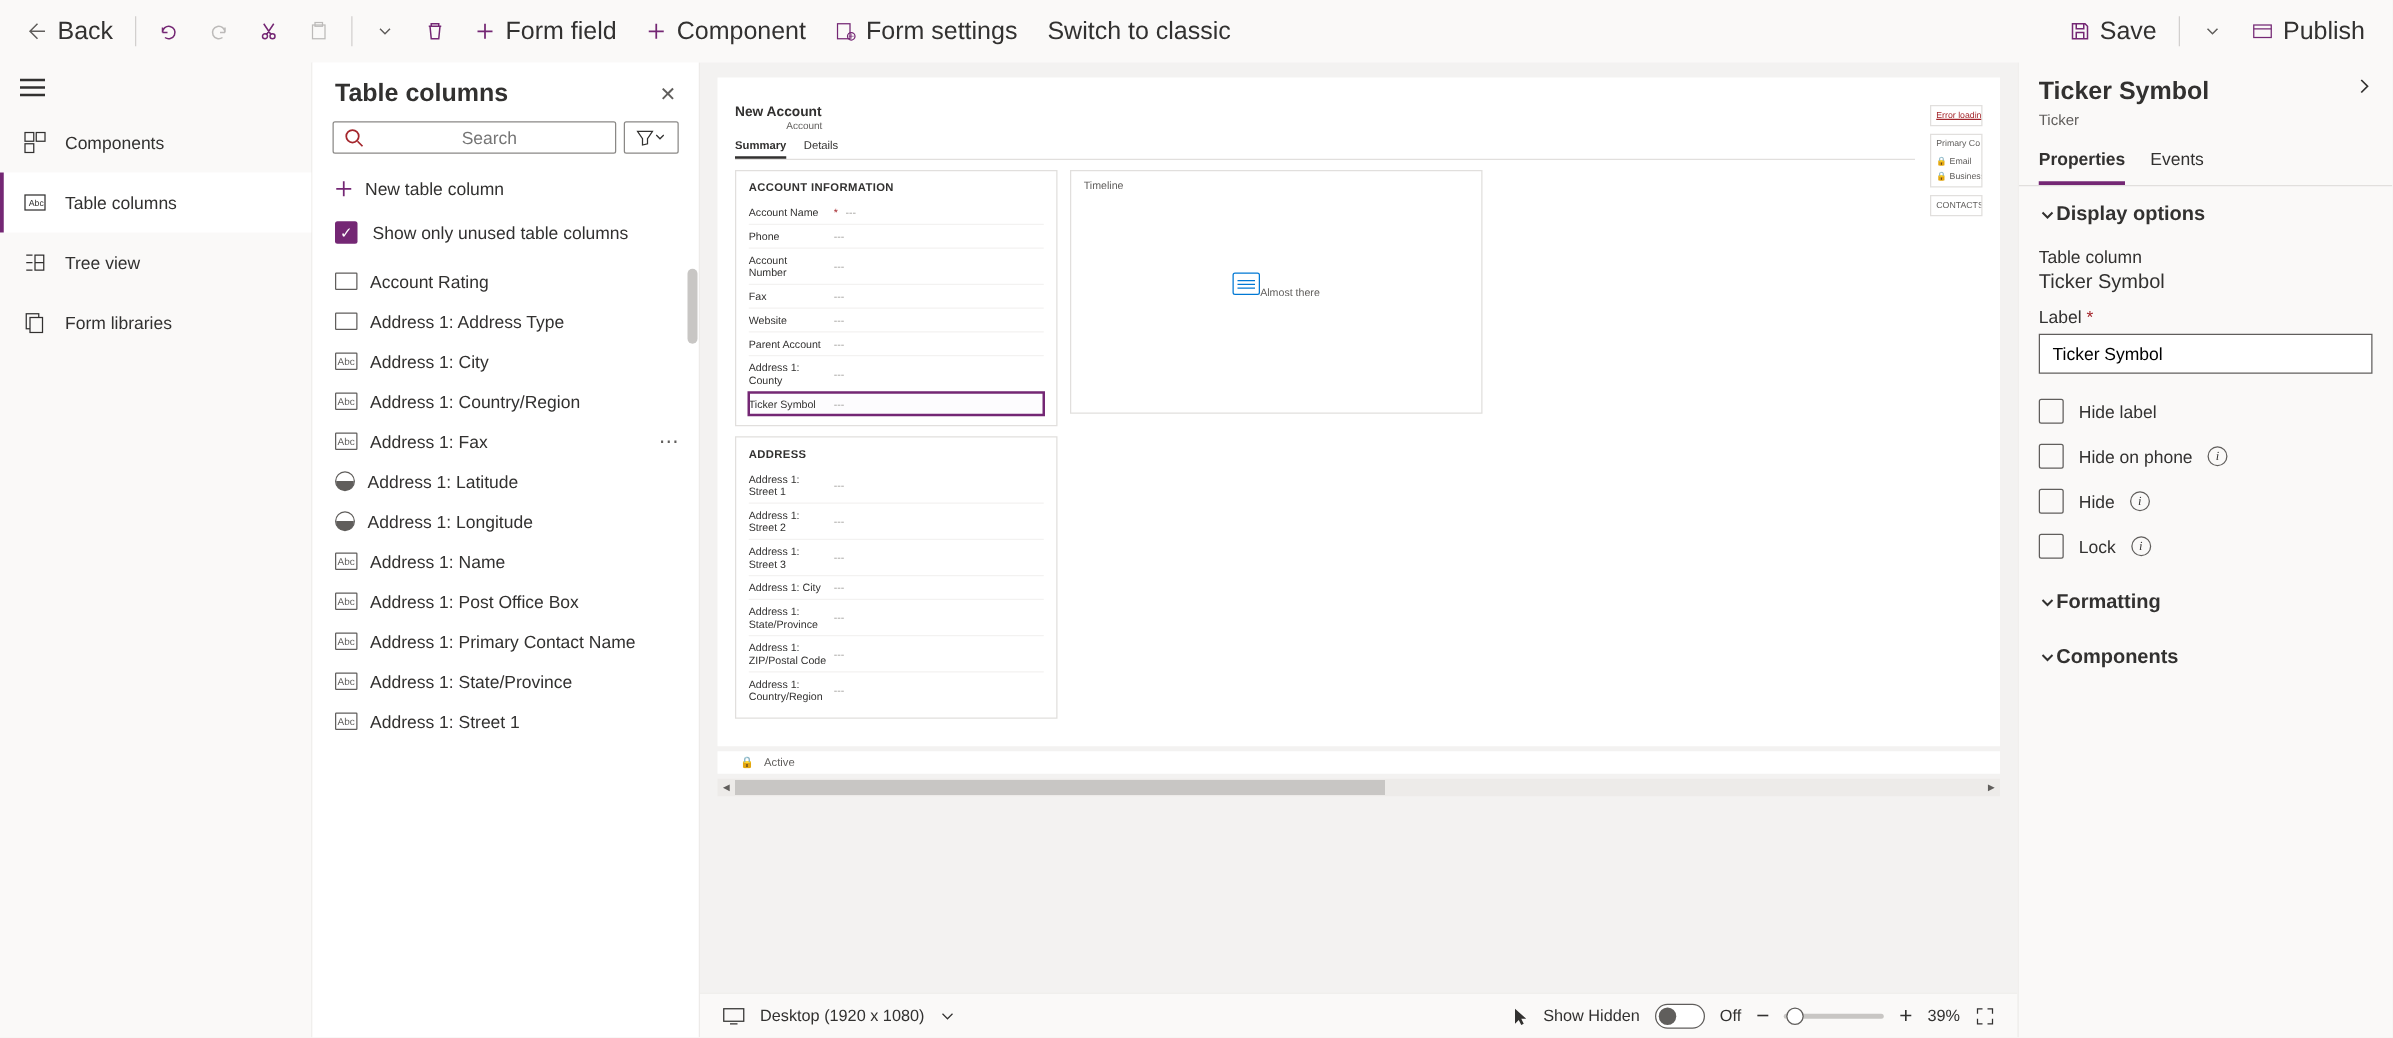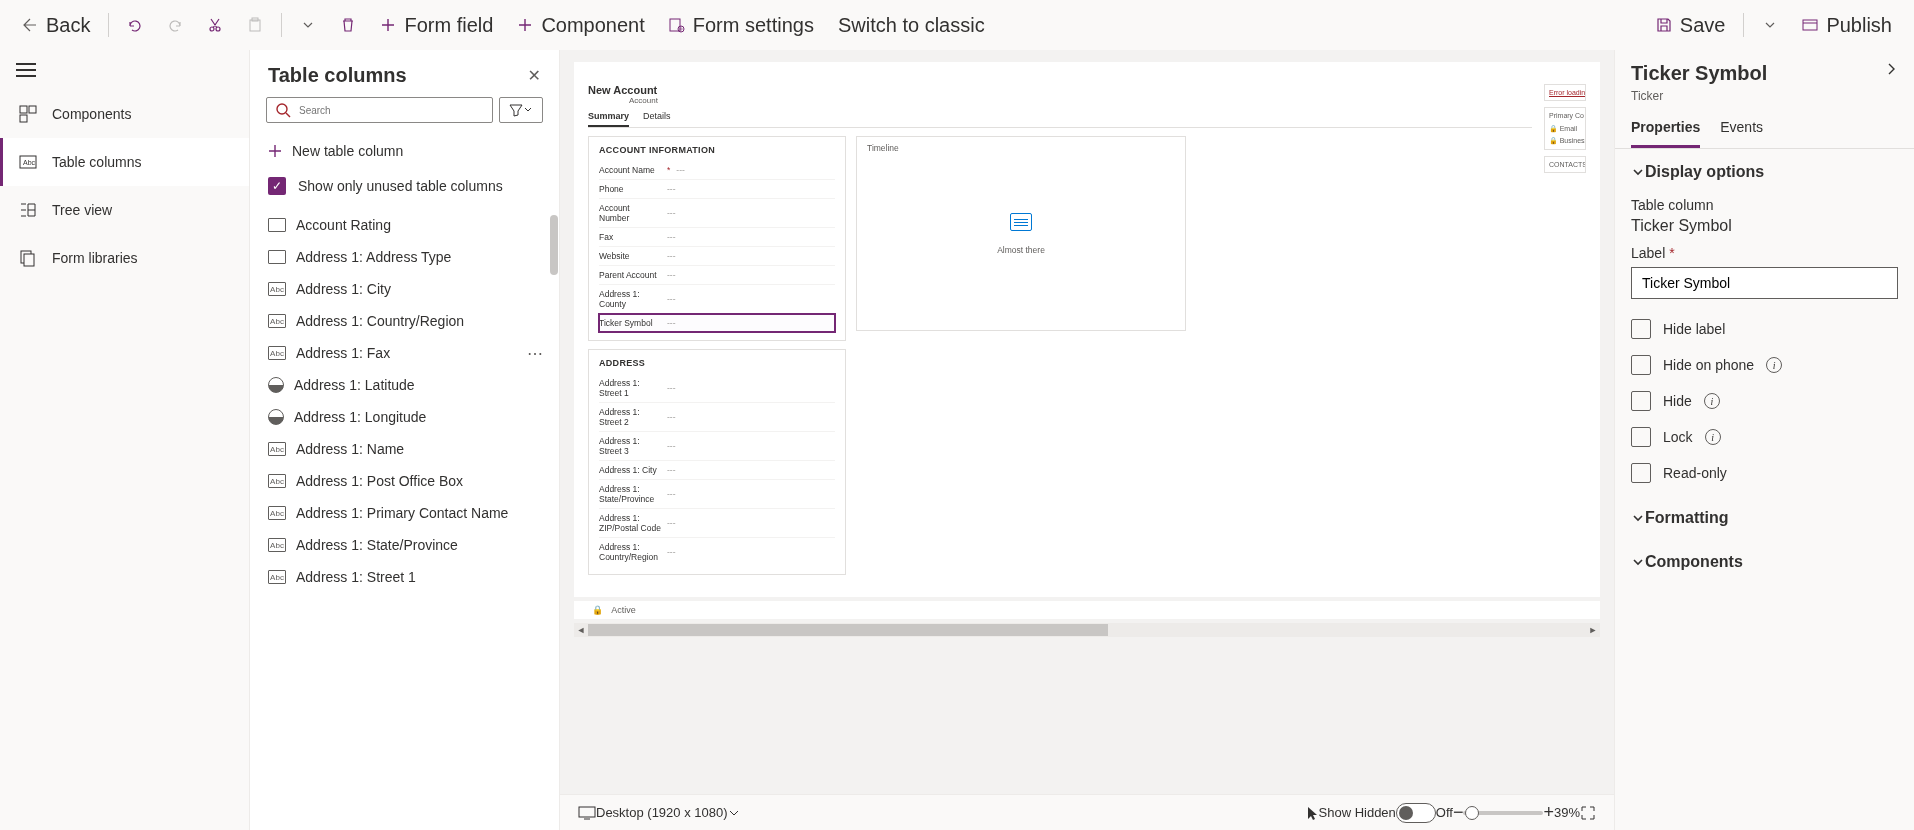--- a/index.html
+++ b/index.html
@@ -25,21 +25,21 @@
 .nav-item.selected { background: #fff; border-left: 3px solid #742774; padding-left: 15px; }
 .nav-icon { width: 20px; height: 20px; display: inline-flex; align-items: center; justify-content: center; }
 
 
 .columns-panel { width: 310px; background: #fff; border-right: 1px solid #edebe9; display: flex; flex-direction: column; overflow: hidden; }
 .cp-header { display: flex; justify-content: space-between; align-items: center; padding: 14px 18px 10px; }
 .cp-header h2 { font-size: 20px; font-weight: 600; }
 .cp-close { font-size: 16px; color: #605e5c; cursor: pointer; }
 .cp-search-row { display: flex; gap: 6px; padding: 0 16px 10px; }
 .cp-search { flex: 1; display: flex; align-items: center; border: 1px solid #8a8886; border-radius: 2px; padding: 4px 8px; gap: 8px; }
-.cp-search input { border: none; outline: none; flex: 1; font-size: 10px; background: transparent; }
+.cp-search input { border: none; outline: none; flex: 1; font-size: 14px; background: transparent; text-align: center; }
 .cp-filter { width: 44px; border: 1px solid #8a8886; border-radius: 2px; display: flex; align-items: center; justify-content: center; cursor: pointer; }
 .cp-new { display: flex; align-items: center; gap: 10px; padding: 10px 18px; color: #323130; font-size: 14px; cursor: pointer; }
 .cp-check { display: flex; align-items: center; gap: 12px; padding: 8px 18px 14px; font-size: 14px; }
 .cp-check .box { width: 18px; height: 18px; background: #742774; border-radius: 2px; display: flex; align-items: center; justify-content: center; color: #fff; font-size: 12px; }
 .cp-list { flex: 1; overflow-y: auto; position: relative; }
 .cp-item { display: flex; align-items: center; gap: 10px; padding: 8px 18px; font-size: 14px; cursor: pointer; position: relative; }
 .cp-item .more { position: absolute; right: 14px; color: #605e5c; font-size: 16px; letter-spacing: 2px; display: none; }
 .cp-item.has-more .more { display: inline; }
 .cp-type { width: 18px; height: 14px; border: 1px solid #605e5c; border-radius: 1px; font-size: 8px; display: flex; align-items: center; justify-content: center; color: #605e5c; flex-shrink: 0; }
 .cp-type.blank { background: #fff; }
@@ -59,35 +59,35 @@
 .form-sections { display: flex; gap: 10px; }
 .form-col { width: 258px; }
 .section { border: 1px solid #e1dfdd; padding: 8px 10px; margin-bottom: 8px; }
 .section h4 { font-size: 9px; font-weight: 600; letter-spacing: .3px; margin-bottom: 6px; }
 .field-row { display: flex; align-items: center; font-size: 8.5px; padding: 4px 0; border-bottom: 1px solid #f3f2f1; gap: 6px; }
 .field-row:last-child { border-bottom: none; }
 .field-label { width: 62px; color: #323130; }
 .field-required { color: #a4262c; }
 .field-value { color: #a19f9d; }
 .field-row.selected { outline: 2px solid #742774; outline-offset: -1px; background: #fdfcfe; }
-.timeline { border: 1px solid #e1dfdd; height: 195px; width: 330px; display: flex; flex-direction: column; align-items: center; justify-content: center; font-size: 8.5px; color: #605e5c; position: relative; }
+.timeline { border: 1px solid #e1dfdd; height: 195px; width: 330px; display: flex; align-items: center; justify-content: center; font-size: 8.5px; color: #605e5c; position: relative; }
 .timeline .tl-title { position: absolute; top: 6px; left: 10px; }
 .tl-icon { width: 22px; height: 18px; border: 1px solid #0078d4; border-radius: 2px; margin-bottom: 14px; position: relative; }
 .tl-icon::after { content: ""; position: absolute; left: 3px; right: 3px; top: 5px; height: 1px; background: #0078d4; box-shadow: 0 3px 0 #0078d4, 0 6px 0 #0078d4; }
 .side-cards { width: 42px; display: flex; flex-direction: column; gap: 6px; font-size: 7px; color: #605e5c; }
 .side-card { border: 1px solid #e1dfdd; padding: 4px; background: #fff; overflow: hidden; white-space: nowrap; }
 .side-link { color: #a4262c; text-decoration: underline; }
 .canvas-footer-row { display: flex; align-items: center; gap: 8px; padding: 4px 18px; font-size: 9px; color: #605e5c; background: #fff; margin: 0 14px 4px; }
 .hscroll { height: 14px; margin: 0 14px; background: #edebe9; position: relative; }
 .hscroll .thumb { position: absolute; left: 14px; width: 520px; top: 1px; bottom: 1px; background: #c8c6c4; }
 .hscroll .arrows { position: absolute; top: 0; bottom: 0; width: 14px; display: flex; align-items: center; justify-content: center; font-size: 9px; color: #605e5c; }
 .hscroll .al { left: 0; } .hscroll .ar { right: 0; }
 
 
-.bottom-bar { height: 36px; display: flex; align-items: center; padding: 0 18px; font-size: 13px; color: #323130; border-top: 1px solid #edebe9; background: #faf9f8; }
+.bottom-bar { height: 36px; display: flex; align-items: center; gap: 12px; padding: 0 18px; font-size: 13px; color: #323130; border-top: 1px solid #edebe9; background: #faf9f8; }
 .bb-spacer { flex: 1; }
 .toggle { width: 40px; height: 20px; border-radius: 10px; border: 1px solid #605e5c; background: #fff; position: relative; cursor: pointer; }
 .toggle .knob { position: absolute; left: 2px; top: 2px; width: 14px; height: 14px; border-radius: 50%; background: #605e5c; }
 .slider-track { width: 80px; height: 4px; background: #c8c6c4; border-radius: 2px; position: relative; }
 .slider-track .knob { position: absolute; left: 2px; top: -5px; width: 14px; height: 14px; border-radius: 50%; background: #fff; border: 1px solid #605e5c; }
 
 
 .props-panel { width: 300px; background: #faf9f8; border-left: 1px solid #edebe9; display: flex; flex-direction: column; overflow-y: auto; }
 .pp-header { padding: 12px 16px 4px; display: flex; justify-content: space-between; align-items: flex-start; }
 .pp-header h2 { font-size: 20px; font-weight: 600; }
@@ -547,24 +547,20 @@
       <div class="pp-check">
         <span class="box"></span>
         <span>Hide</span>
         <span class="info">i</span>
       </div>
       <div class="pp-check">
         <span class="box"></span>
         <span>Lock</span>
         <span class="info">i</span>
       </div>
-      <div class="pp-check">
-        <span class="box"></span>
-        <span>Read-only</span>
-      </div>
     </div>
     <div class="pp-section">
       <div class="pp-sec-head">
         <svg width="14" height="14" viewBox="0 0 14 14">
             <path d="M3 5l4 4 4-4" stroke="#323130" fill="none" stroke-width="1.6"></path>
           </svg>
         <span>Formatting</span>
       </div>
     </div>
     <div class="pp-section">

